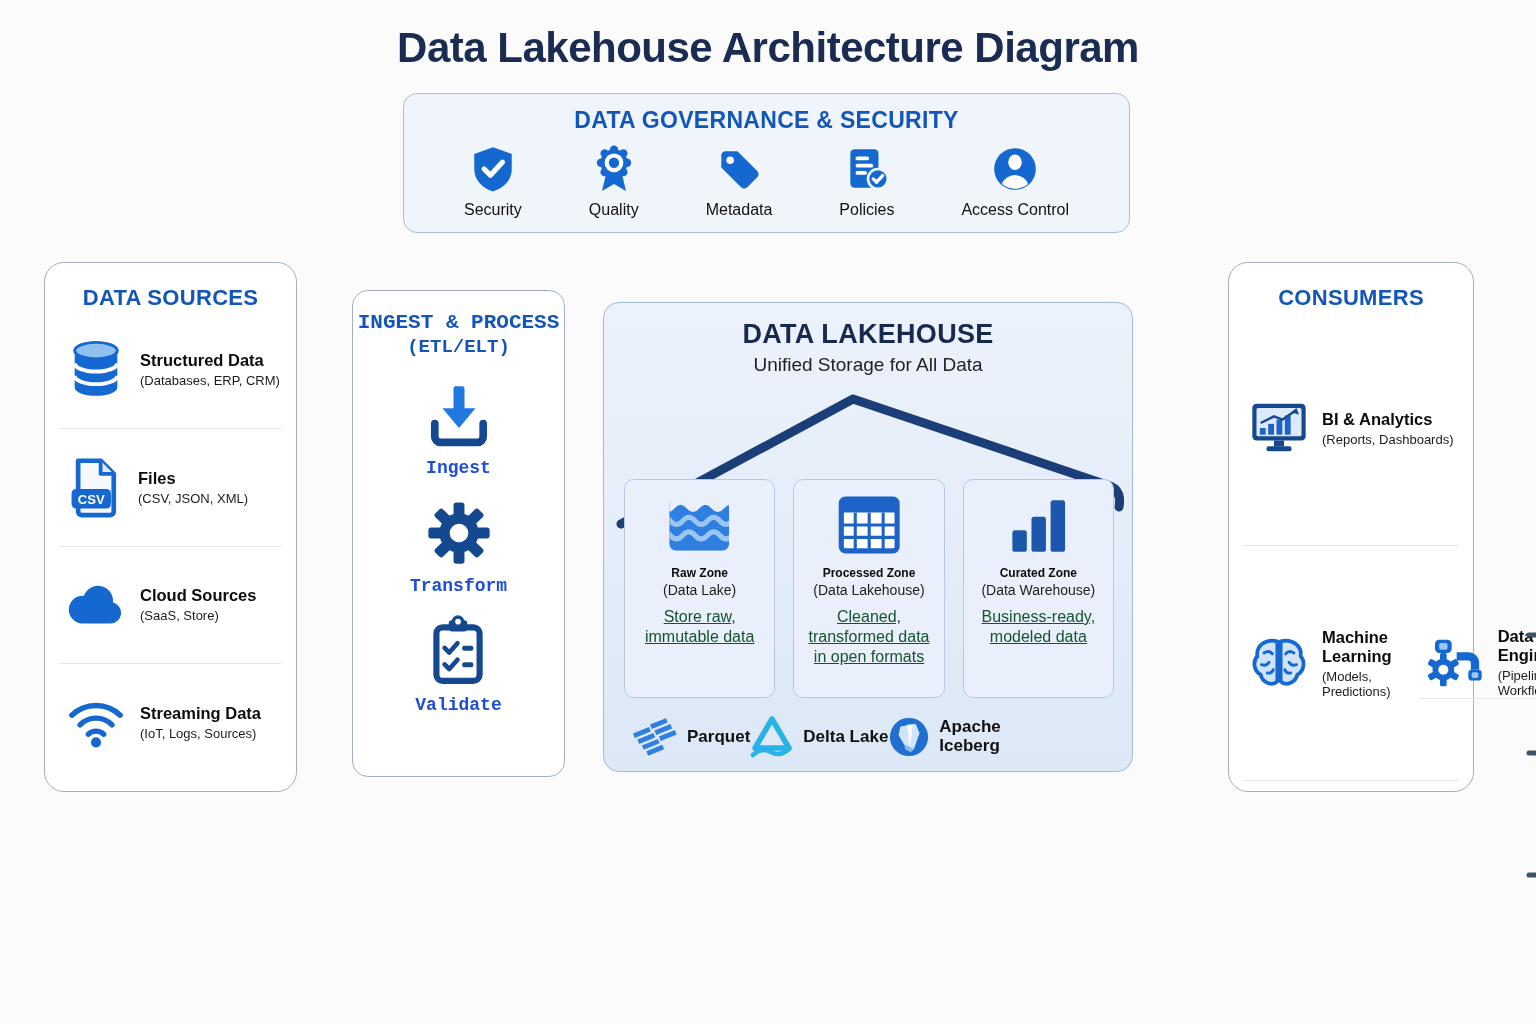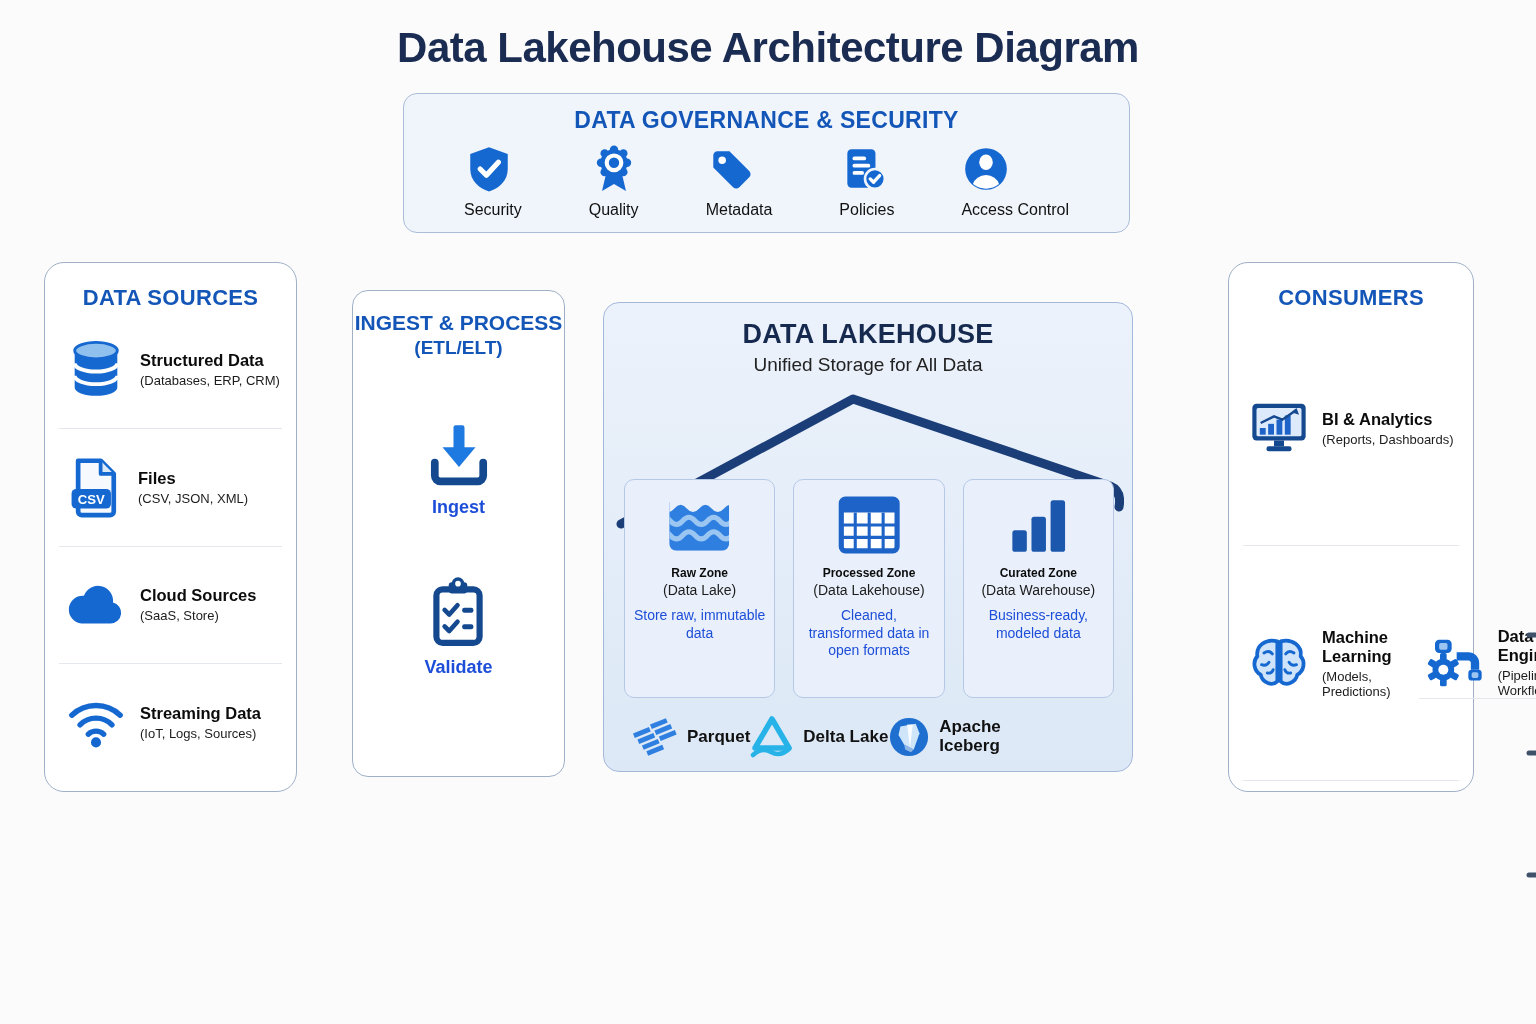--- a/index.html
+++ b/index.html
@@ -9,57 +9,57 @@
   .main-title { position:absolute; top:24px; left:0; width:100%; text-align:center;
     font-size:42px; font-weight:bold; color:#1b2c52; letter-spacing:-0.5px; }
 
   .panel { position:absolute; background:#fff; border:1.5px solid #9fb0c7; border-radius:20px; }
 
   
   .governance { left:403px; top:93px; width:727px; height:140px; border-radius:14px;
     background:#f0f5fc; border-color:#aabdd8; }
   .gov-title { margin-top:13px; text-align:center; font-size:23px; font-weight:bold; color:#1356b8; letter-spacing:.3px; }
   .gov-items { display:flex; justify-content:space-between; padding:10px 60px 0 60px; }
-  .gov-item { display:flex; flex-direction:column; gap:7px; }
+  .gov-item { display:flex; flex-direction:column; align-items:center; gap:7px; }
   .gov-item svg { width:50px; height:50px; }
   .gov-label { font-size:16px; color:#111; font-weight:500; }
 
   
   .sources { left:44px; top:262px; width:253px; height:530px; }
   .consumers { left:1228px; top:262px; width:246px; height:530px; }
   .side-title { margin-top:22px; text-align:center; font-size:22px; font-weight:bold; color:#1356b8; letter-spacing:.3px; }
   .side-rows { display:flex; flex-direction:column; height:calc(100% - 58px); }
   .side-row { flex:1; display:flex; align-items:center; gap:13px; margin:0 14px; padding-left:6px; }
   .side-row.bordered { border-bottom:1px solid #e4e7ec; }
   .side-row svg { flex:0 0 auto; }
   .item-title { font-size:16.5px; font-weight:bold; color:#0c0c0c; }
   .item-sub { font-size:13px; color:#1c1c1c; margin-top:3px; }
 
   
-  .ingest { left:352px; top:290px; width:213px; height:487px; border-radius:16px; }
+  .ingest { left:352px; top:290px; width:213px; height:487px; border-radius:16px;font-family:Liberation Mono, monospace; }
   .ingest-title { margin-top:20px; text-align:center; font-size:21px; font-weight:bold; color:#1356b8; }
   .ingest-sub { text-align:center; font-size:19px; font-weight:bold; color:#1356b8; margin-top:2px; }
   .ingest-steps { display:flex; flex-direction:column; align-items:center; justify-content:space-evenly;
     height:calc(100% - 90px); padding:6px 0 18px 0; }
   .step { display:flex; flex-direction:column; align-items:center; gap:8px; }
   .step-label { font-size:18px; color:#1d4ed8; font-weight:600; }
 
   
   .lakehouse { left:603px; top:302px; width:530px; height:470px; border-radius:16px;
     background:linear-gradient(180deg,#ecf2fb 0%, #dce8f6 100%); border-color:#a3b9da; }
   .lake-title { margin-top:16px; text-align:center; font-size:27px; font-weight:bold; color:#16294e; letter-spacing:.3px; }
   .lake-sub { text-align:center; font-size:19px; color:#222; margin-top:4px; }
   .roof { position:absolute; left:10px; top:80px; width:510px; height:180px; }
   .zones { position:absolute; left:20px; top:176px; width:490px; display:flex; gap:18px; }
   .zone { flex:1; background:#e9f0fb; border:1.5px solid #b5c9e6; border-radius:10px;
     height:219px; padding:14px 8px 8px 8px; display:flex; flex-direction:column; align-items:center; }
   .zone svg { height:62px; }
   .zone-name { font-size:12px; font-weight:bold; color:#0c0c0c; margin-top:10px; text-align:center; }
   .zone-sub { font-size:14px; color:#1c1c1c; margin-top:2px; text-align:center; }
-  .zone-desc { font-size:14px; color:#1d4ed8; margin-top:9px; text-align:center; line-height:1.25; }
+  .zone-desc { font-size:16px; color:#14532d; margin-top:9px; text-align:center; line-height:1.25;text-decoration:underline; }
   .formats { position:absolute; left:28px; bottom:12px; width:474px; display:flex; align-items:center; }
   .format { display:flex; align-items:center; gap:9px; }
   .format-label { font-size:17px; font-weight:bold; color:#111; line-height:1.1; max-width:86px; }
 
   .arrows-layer { position:absolute; inset:0; pointer-events:none; }
 </style>
 </head>
 <body>
 
 <div class="stage">
@@ -178,20 +178,37 @@
     <div class="ingest-title">INGEST &amp; PROCESS</div>
     <div class="ingest-sub">(ETL/ELT)</div>
     <div class="ingest-steps">
       <div class="step">
         <svg width="72" height="66" viewBox="0 0 64 60">
           <rect x="27" y="2" width="10" height="22" rx="2" fill="#1e7ae0"></rect>
           <polygon points="17,22 47,22 32,40" fill="#1e7ae0"></polygon>
           <path d="M10 36 v12 a5 5 0 0 0 5 5 h34 a5 5 0 0 0 5 -5 v-12" fill="none" stroke="#15498f" stroke-width="7" stroke-linecap="round"></path>
         </svg>
         <div class="step-label">Ingest</div>
+      </div>
+      <div class="step">
+        <svg width="70" height="70" viewBox="0 0 64 64">
+          <g fill="#15498f">
+            <rect x="27" y="4" width="10" height="13" rx="2.5"></rect>
+            <rect x="27" y="4" width="10" height="13" rx="2.5" transform="rotate(45 32 32)"></rect>
+            <rect x="27" y="4" width="10" height="13" rx="2.5" transform="rotate(90 32 32)"></rect>
+            <rect x="27" y="4" width="10" height="13" rx="2.5" transform="rotate(135 32 32)"></rect>
+            <rect x="27" y="4" width="10" height="13" rx="2.5" transform="rotate(180 32 32)"></rect>
+            <rect x="27" y="4" width="10" height="13" rx="2.5" transform="rotate(225 32 32)"></rect>
+            <rect x="27" y="4" width="10" height="13" rx="2.5" transform="rotate(270 32 32)"></rect>
+            <rect x="27" y="4" width="10" height="13" rx="2.5" transform="rotate(315 32 32)"></rect>
+            <circle cx="32" cy="32" r="18"></circle>
+          </g>
+          <circle cx="32" cy="32" r="8.5" fill="#fff"></circle>
+        </svg>
+        <div class="step-label">Transform</div>
       </div>
       <div class="step">
         <svg width="66" height="72" viewBox="0 0 64 70">
           <rect x="11" y="12" width="42" height="52" rx="6" fill="#fff" stroke="#15498f" stroke-width="6"></rect>
           <rect x="23" y="5" width="18" height="11" rx="3" fill="#15498f"></rect>
           <circle cx="32" cy="6.5" r="4.5" fill="#fff" stroke="#15498f" stroke-width="3.5"></circle>
           <path d="M19 32 l4.5 4.5 l8 -9" stroke="#15498f" stroke-width="4.5" fill="none" stroke-linecap="round" stroke-linejoin="round"></path>
           <rect x="36" y="30" width="11" height="4.8" rx="2.2" fill="#15498f"></rect>
           <path d="M19 48 l4.5 4.5 l8 -9" stroke="#15498f" stroke-width="4.5" fill="none" stroke-linecap="round" stroke-linejoin="round"></path>
           <rect x="36" y="46" width="11" height="4.8" rx="2.2" fill="#15498f"></rect>

